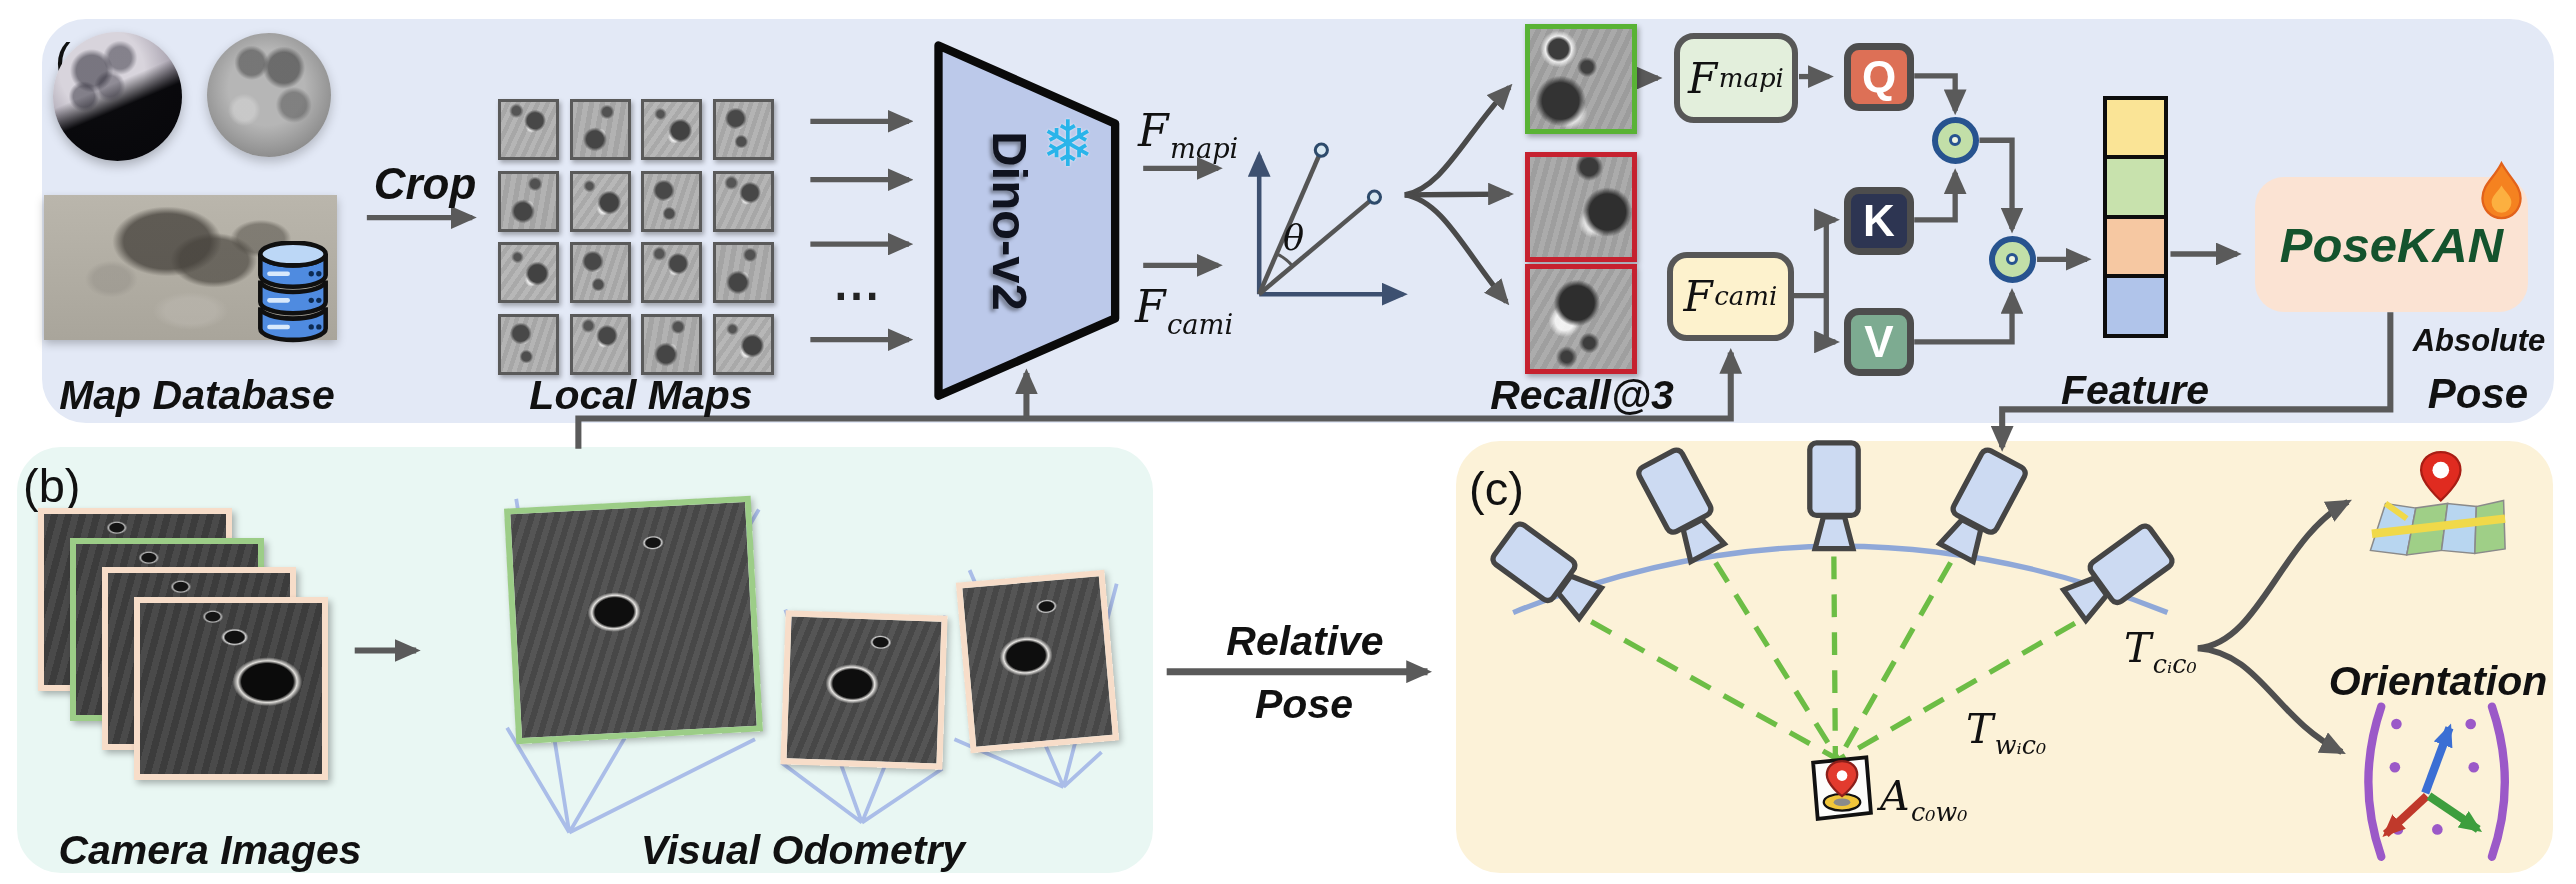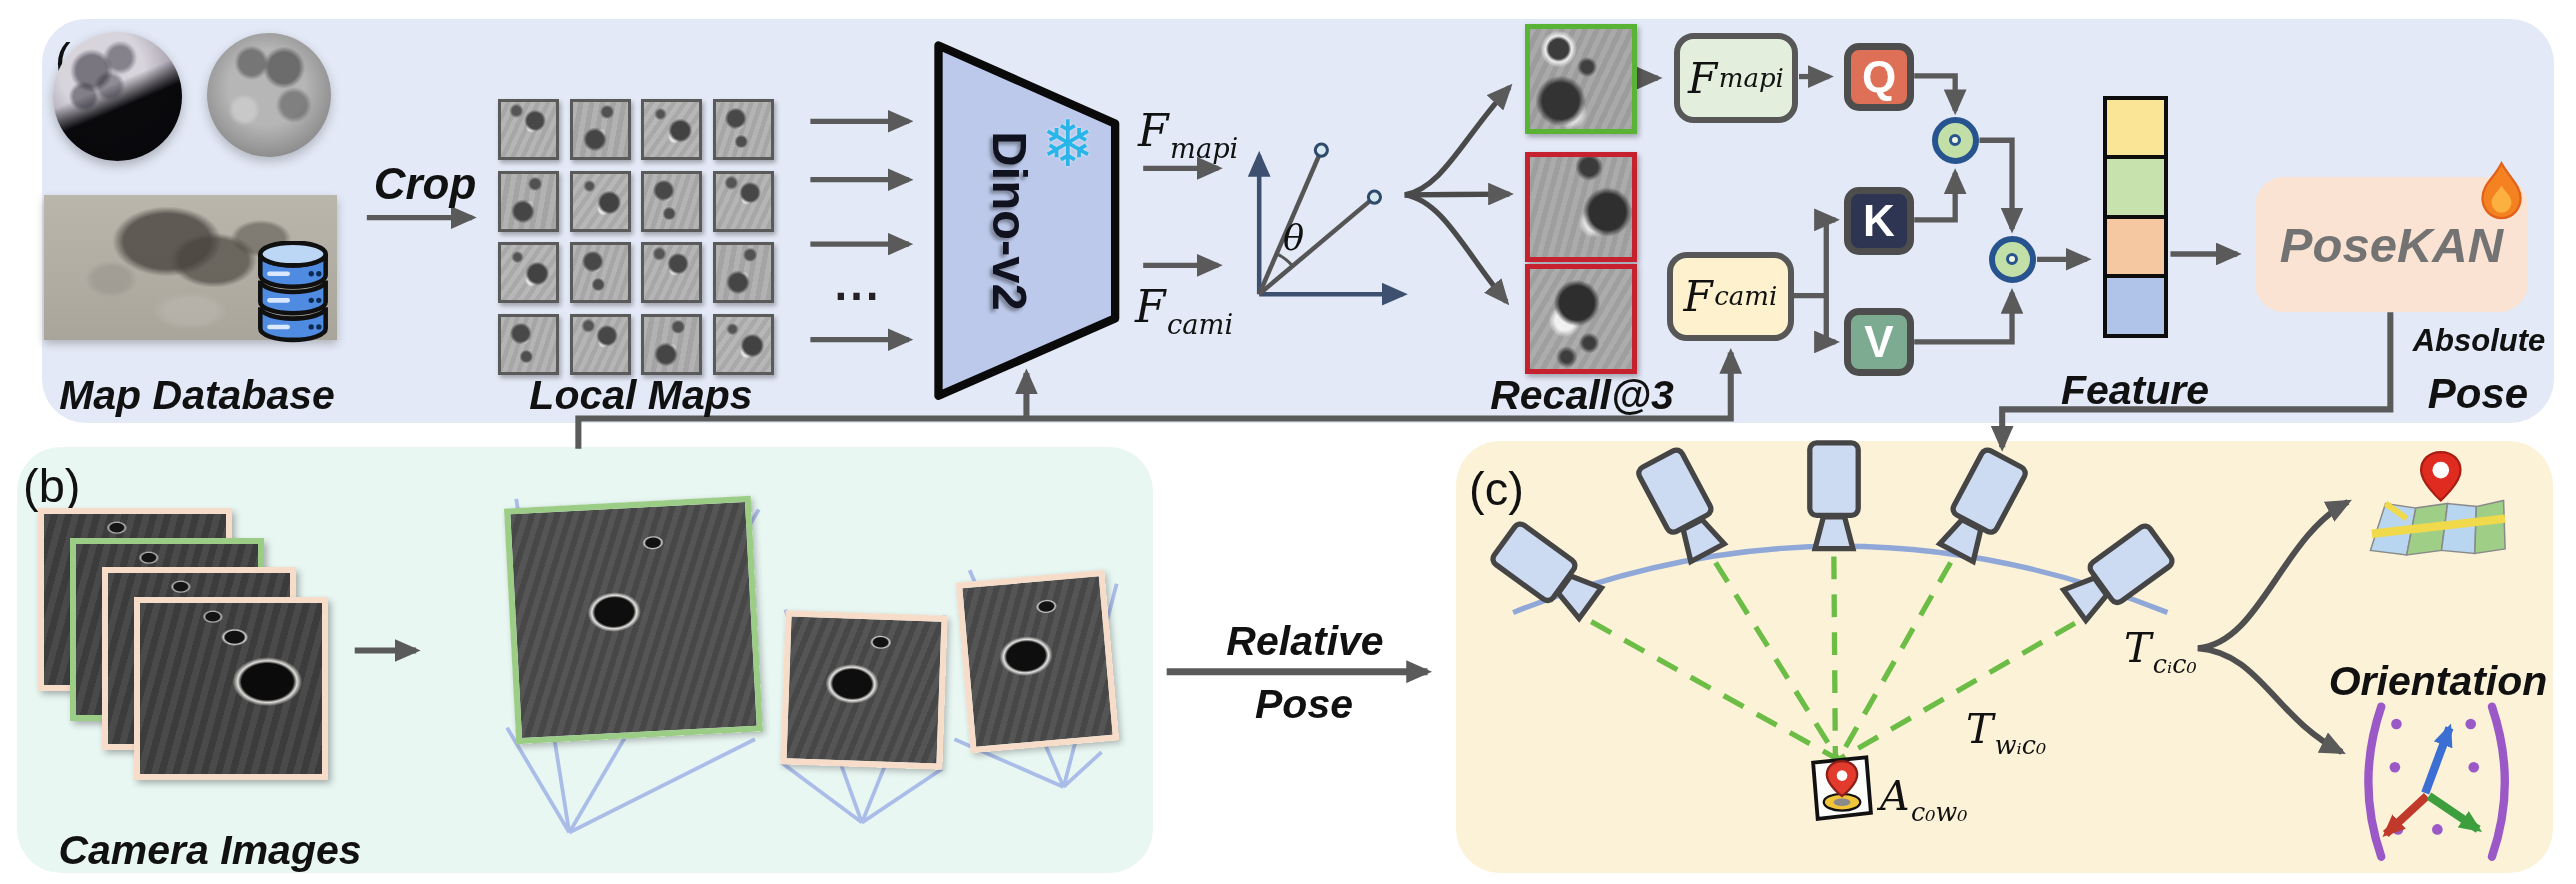--- a/index.html
+++ b/index.html
@@ -85,21 +85,21 @@
   .odot{width:35px;height:35px;border-radius:50%;background:#c2dfa8;border:6px solid #27538f;}
   .odot::after{content:"";position:absolute;left:10.6px;top:10.6px;width:6px;height:6px;border-radius:50%;
     background:#eef5e2;border:3.8px solid #27538f;}
   #odot1{left:1932px;top:117px;}
   #odot2{left:1989px;top:236px;}
   #feature-col{left:2103px;top:96px;width:65px;}
   .fblock{box-sizing:border-box;width:65px;height:64px;border:4.6px solid #0d0d0d;margin-top:-4.6px;}
   .fblock:first-child{margin-top:0;}
   #posekan{left:2255px;top:177px;width:273px;height:135px;background:#fbe3d3;border-radius:29px;
     display:flex;align-items:center;justify-content:center;}
-  #posekan .t{font-size:49px;font-weight:bold;font-style:italic;color:#737373;}
+  #posekan .t{font-size:49px;font-weight:bold;font-style:italic;color:#14532d;}
   
   .recall{box-sizing:border-box;width:112px;height:110px;box-shadow:2.3px 3px 5.3px rgba(0,0,0,.3);}
   .r-green{border:5.3px solid #59b335;}
   .r-red{border:5.3px solid #c6212f;}
   #recall1{left:1525px;top:24px;
     background:radial-gradient(circle at 28% 20%,#3c3c3c 0 9%,rgba(255,255,255,.8) 12%,transparent 17%),
     radial-gradient(circle at 56% 38%,#404040 0 7%,transparent 12%),
     radial-gradient(circle at 30% 72%,#333 0 18%,transparent 25%),
     radial-gradient(circle at 40% 84%,rgba(255,255,255,.75) 0 9%,transparent 16%),
     repeating-linear-gradient(115deg,#a9a9a9 0 5.3px,#9c9c9c 5.3px 10.6px);}
@@ -359,20 +359,21 @@
 
   <div class="abs camimg b-cream" style="left:38px;top:508px;"></div>
   <div class="abs camimg b-green" style="left:70px;top:538px;"></div>
   <div class="abs camimg b-cream" style="left:102px;top:567px;"></div>
   <div class="abs camimg b-cream" style="left:134px;top:597px;"></div>
   <div class="abs biglabel" style="left:210px;top:850px;">Camera Images</div>
 
   <div class="abs voplane b-green" id="vop1"></div>
   <div class="abs voplane b-cream" id="vop2"></div>
   <div class="abs voplane b-cream" id="vop3"></div>
+  <div class="abs biglabel" style="left:803px;top:850px;">Visual Odometry</div>
 
   <div class="abs biglabel" style="left:1305px;top:641px;">Relative</div>
   <div class="abs biglabel" style="left:1304px;top:704px;">Pose</div>
 
   <div class="abs tag" style="left:1469px;top:461px;">(c)</div>
 
   <div class="abs cam" style="left:1519px;top:515px;transform:rotate(-54deg);">
     <svg width="58" height="115" viewBox="0 0 76 152">
         <rect x="6" y="5" width="64" height="96" rx="9" fill="#ccdaf2" stroke="#454545" stroke-width="7"></rect>
         <polygon points="24,103 52,103 63,145 13,145" fill="#ccdaf2" stroke="#454545" stroke-width="7"></polygon>

